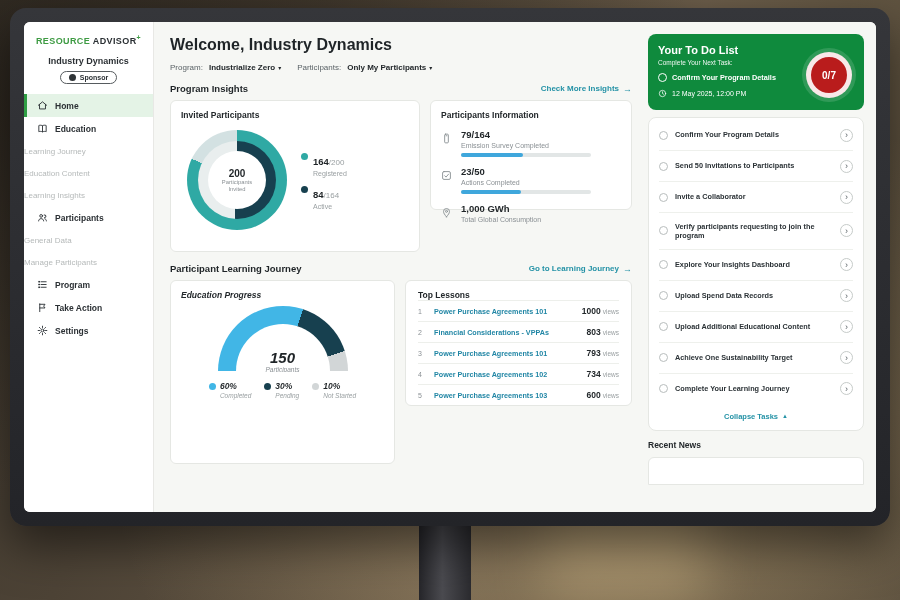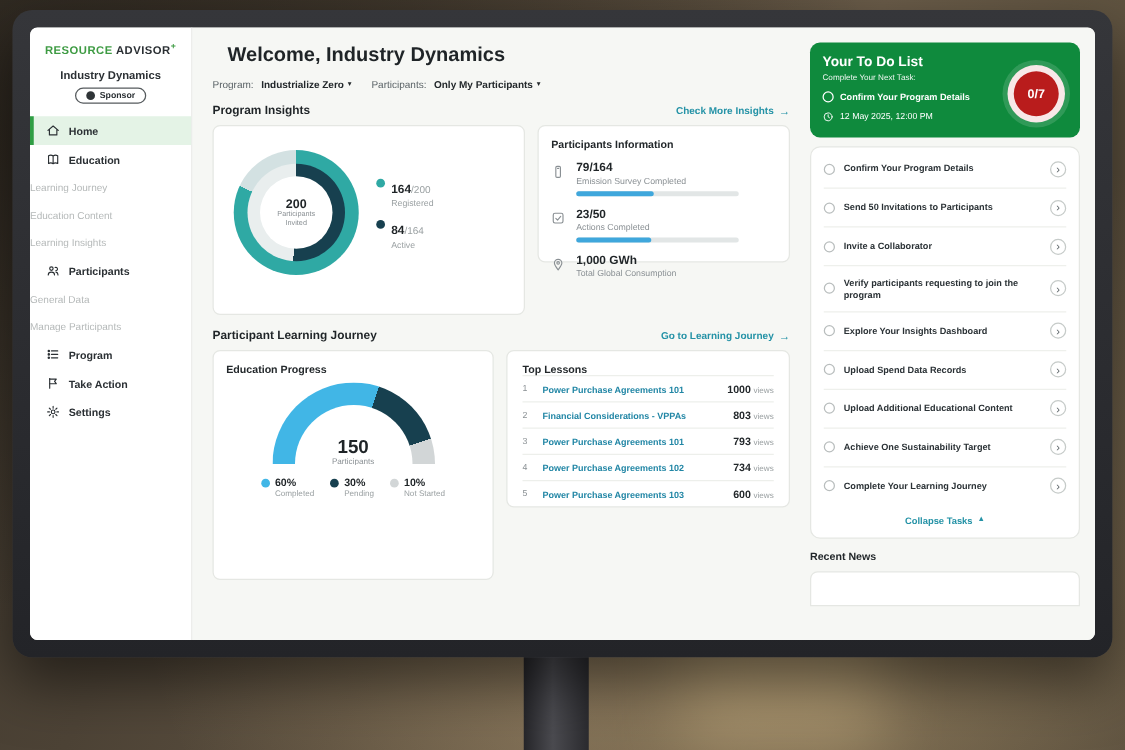--- a/index.html
+++ b/index.html
@@ -41,21 +41,21 @@
               font-size:8.5px; font-weight:bold; color:#2b3034; cursor:pointer; position:relative; }
   .nav-item.active { background:#E4F3E6; }
   .nav-item.active::before { content:""; position:absolute; left:0; top:0; bottom:0; width:3px; background:#2f9e44; }
   .nav-icon { width:11px; height:11px; display:flex; }
   .nav-icon svg { width:11px; height:11px; }
   .nav-sub { display:flex; align-items:center; height:22px; 
              font-size:8px; color:#b5b9b9; cursor:pointer; }
 
   
   .main { flex:1; min-width:0; padding:8px 12px 0 16px; background:#f6f7f4; }
-  .title { font-size:16px; font-weight:bold; color:#1f2427; margin:6px 12px 9px; }
+  .title { font-size:16px; font-weight:bold; color:#1f2427; margin:6px 0 9px; }
   .filters { display:flex; align-items:center; gap:6px; font-size:8px; color:#5b6367; }
   .f-value { display:flex; align-items:center; gap:3px; font-size:8px; font-weight:bold; color:#23282b;
              background:none; border:none; font-family:inherit; cursor:pointer; margin-right:10px; }
   .chev { font-size:6px; color:#23282b; }
   .sec-head { display:flex; justify-content:space-between; align-items:center; margin:11px 0 6px; }
   .sec-title { font-size:9.5px; font-weight:bold; color:#1f2427; }
   .sec-link { display:flex; align-items:center; gap:4px; font-size:8px; font-weight:bold;
               color:#2492A6; text-decoration:none; cursor:pointer; }
   .arrow { font-size:9px; }
   .cards-row { display:flex; gap:10px; }
@@ -83,21 +83,21 @@
   .card-info { flex:1; height:110px; }
   .stat { display:flex; gap:8px; margin-top:9px; }
   .stat-icon { width:12px; color:#8a9094; flex:none; padding-top:1px; }
   .stat-icon svg { width:11px; height:11px; }
   .stat-val { font-size:9.5px; font-weight:bold; color:#1f2427; }
   .stat-label { font-size:7px; color:#8a9094; margin:2px 0 4px; }
   .bar { width:130px; height:4px; border-radius:2px; background:#e2e6e6; }
   .bar-fill { height:100%; border-radius:2px; background:#3FA7DC; width:calc(var(--p,50)*1%); }
 
   
-  .card-gauge { width:225px; height:184px; }
+  .card-gauge { width:225px; height:184px;font-style:italic; }
   .gauge-wrap { display:flex; flex-direction:column; align-items:center; padding-top:6px; }
   .gauge { position:relative; width:130px; height:66px; overflow:hidden; }
   .gauge-arc { position:absolute; left:0; top:0; width:130px; height:130px; border-radius:50%;
        background:conic-gradient(from 270deg,
          #41B6E6 0 calc(var(--p1,60)*1.8deg),
          #17404F 0 calc((var(--p1,60) + var(--p2,30))*1.8deg),
          #D2D6D7 0 180deg, #fff 180deg 360deg); }
   .gauge-hole { position:absolute; left:18px; top:18px; width:94px; height:94px; border-radius:50%; background:#fff; }
   .gauge-center { position:absolute; left:0; right:0; bottom:-1px; text-align:center; }
   .gauge-val { font-size:15px; font-weight:bold; color:#1f2427;text-align:center; }
@@ -262,20 +262,21 @@
           <span class="sec-title">Program Insights</span>
           <a class="sec-link">
             <span>Check More Insights</span>
             <span class="arrow">→</span>
           </a>
         </div>
 
         <div class="cards-row">
 
           <section class="card card-invited">
+            <div class="card-title">Invited Participants</div>
             <div class="donut-wrap">
               <div class="donut" style="--p: 82;">
                 <div class="donut-mid" style="--p: 51;"></div>
                 <div class="donut-hole">
                   <div class="donut-val">200</div>
                   <div class="donut-label">Participants Invited</div>
                 </div>
               </div>
               <div>
                 <div class="legend-item">

